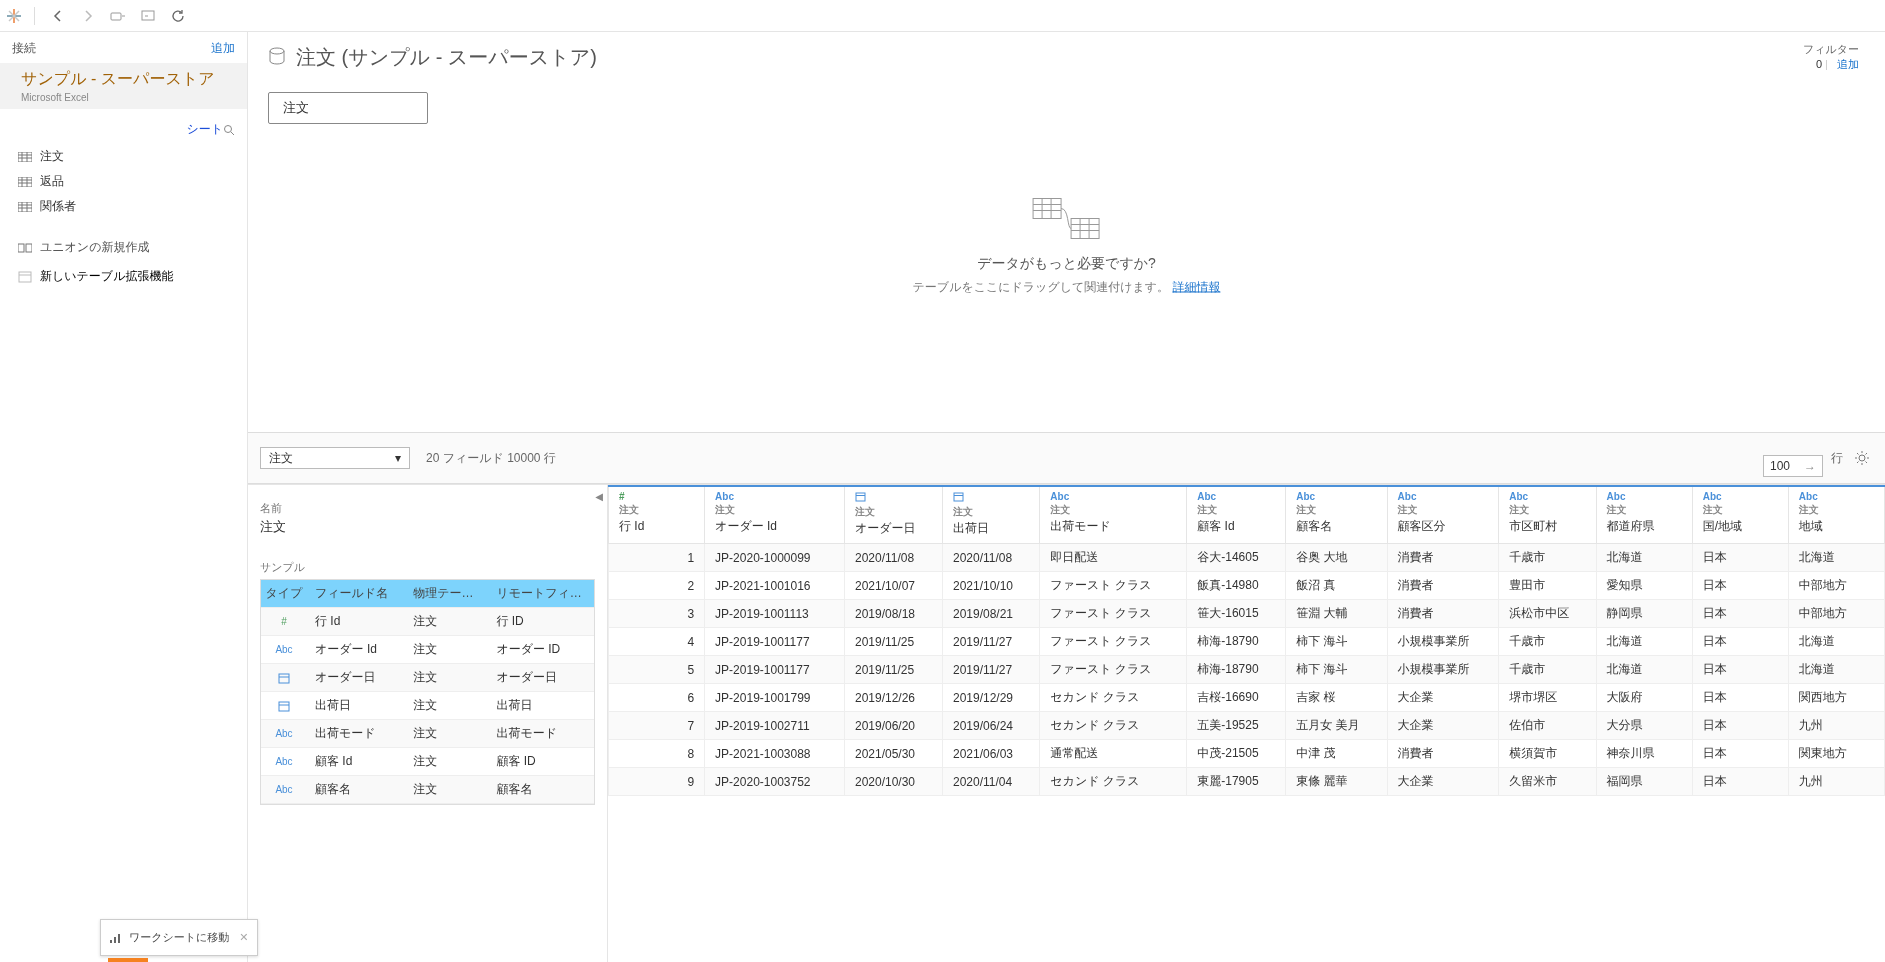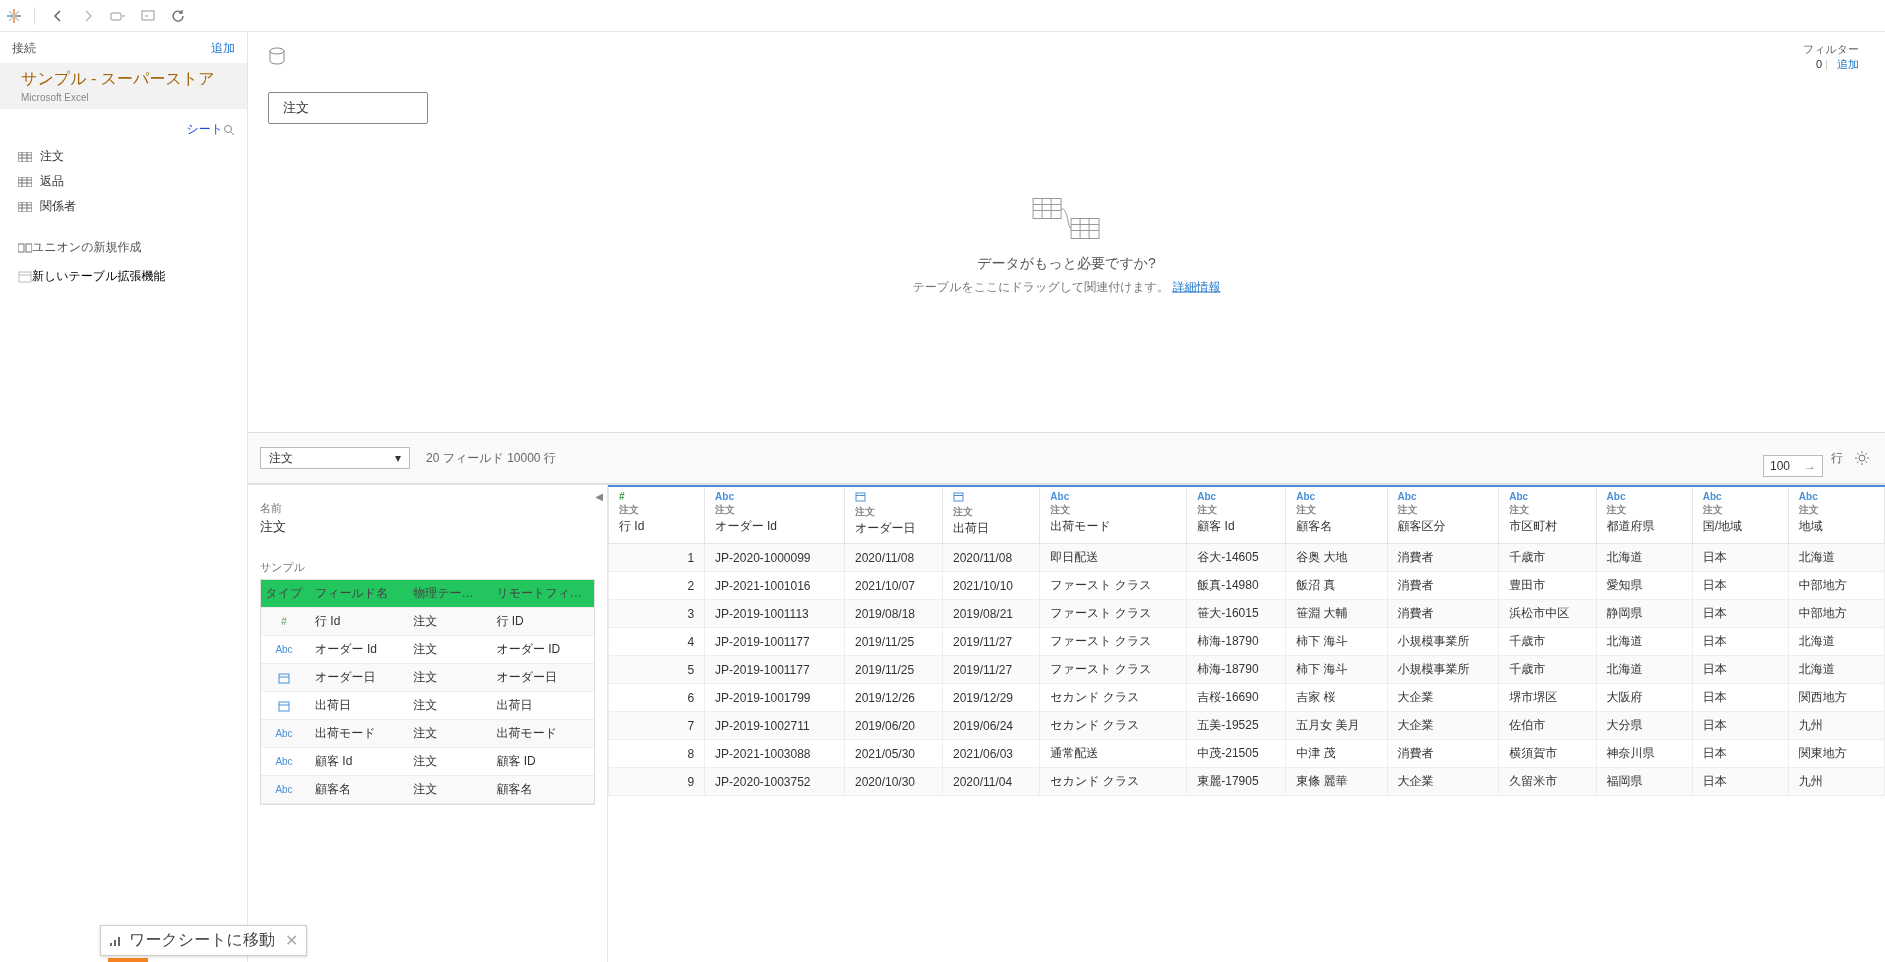--- a/index.html
+++ b/index.html
@@ -19,21 +19,21 @@
 .sidebar { width: 248px; border-right: 1px solid #e5e5e5; display: flex; flex-direction: column; background: #fff; }
 .sb-section-hdr { padding: 8px 12px 6px; font-size: 12px; color: #555; display: flex; justify-content: space-between; align-items: center; }
 .sb-link { color: #1a73cc; cursor: pointer; font-size: 12px; }
 .conn-item { background: #f2f2f2; padding: 6px 18px; border-left: 3px solid transparent; }
 .conn-item .conn-name { font-size: 16px; color: #a16207; }
 .conn-item .conn-type { font-size: 10px; color: #888; margin-top: 2px; }
 .sheet-hdr { padding: 12px 12px 4px; display: flex; justify-content: flex-end; align-items: center; color: #1d4ed8; }
 .sheet-list { padding: 2px 0; }
 .sheet-item { display: flex; align-items: center; gap: 8px; padding: 4px 18px; cursor: pointer; color: #333; }
 .sheet-icon { width: 14px; height: 10px; display: inline-flex; }
-.sb-action { display: flex; align-items: center; gap: 0; padding: 6px 18px; cursor: pointer; color: #555; }
+.sb-action { display: flex; align-items: center; gap: 8px; padding: 6px 18px; cursor: pointer; color: #555; }
 .sb-action.disabled { color: #000000; cursor: default; }
 
 
 .content { flex: 1; display: flex; flex-direction: column; overflow: hidden; }
 .ds-header { padding: 10px 20px 0; display: flex; align-items: center; gap: 10px; }
 .ds-title { font-size: 20px; font-weight: 400; color: #555; }
 .ds-meta-right { margin-left: auto; text-align: right; font-size: 11px; color: #666; padding-right: 6px; }
 .ds-meta-right .filter-count { color: #333; }
 .ds-meta-right .add-link { color: #1a73cc; cursor: pointer; margin-left: 6px; }
 
@@ -54,21 +54,21 @@
 .rows-box { border: 1px solid #bbb; background: #fff; padding: 2px 6px; width: 60px; display: flex; align-items: center; justify-content: space-between; height: 22px; margin-top: 16px; }
 
 
 .lower { flex: 1; display: flex; overflow: hidden; border-top: 1px solid #e5e5e5; }
 .lower-left { width: 360px; border-right: 1px solid #e5e5e5; display: flex; flex-direction: column; padding: 8px 12px; overflow: hidden; position: relative; }
 .lower-left .collapse-tab { position: absolute; top: 6px; right: 4px; color: #888; cursor: pointer; font-size: 10px; }
 .ll-label { color: #777; font-size: 11px; margin-top: 8px; }
 .ll-value { color: #333; font-size: 13px; margin-top: 2px; margin-bottom: 10px; }
 .field-table { border: 1px solid #ddd; margin-top: 4px; font-size: 12px; overflow-y: auto; }
 .ft-row { display: flex; border-bottom: 1px solid #eee; }
-.ft-row.header { background: #22c55e; font-weight: 500; color: #444; }
+.ft-row.header { background: #7dd3fc; font-weight: 500; color: #444; }
 .ft-row.alt { background: #f9f9f9; }
 .ft-cell { padding: 5px 8px; overflow: hidden; text-overflow: ellipsis; white-space: nowrap; }
 .ft-c-type { width: 46px; display:flex; align-items:center; justify-content:center; }
 .ft-c-name { flex: 1.1; }
 .ft-c-phys { flex: 0.9; }
 .ft-c-remote { flex: 1.2; }
 .type-badge { font-size: 10px; padding: 0; color: #5b8; }
 .type-num { color: #4e9e5e; }
 .type-str { color: #4a90d9; }
 
@@ -77,21 +77,21 @@
 .data-grid { min-width: 100%; border-collapse: collapse; font-size: 12px; }
 .data-grid th { background: #fff; border: 1px solid #e5e5e5; border-top: 2px solid #4a90d9; text-align: left; padding: 4px 10px 6px; vertical-align: top; min-width: 80px; position: sticky; top: 0; }
 .data-grid th .col-type { font-size: 10px; color: #888; display:block; }
 .data-grid th .col-src { font-size: 10px; color: #888; display:block; margin: 1px 0; }
 .data-grid th .col-name { font-size: 12px; color: #333; font-weight: 500; }
 .data-grid td { border: 1px solid #eee; padding: 5px 10px; white-space: nowrap; }
 .data-grid tr:nth-child(odd) td { background: #fafafa; }
 .data-grid td.num { text-align: right; }
 
 
-.bottom-tip { position: fixed; bottom: 6px; left: 100px; background: #fff; border: 1px solid #ccc; box-shadow: 0 1px 3px rgba(0,0,0,.15); padding: 4px 8px; display: flex; align-items: center; gap: 6px; font-size: 16px; color: #444; }
+.bottom-tip { position: fixed; bottom: 6px; left: 100px; background: #fff; border: 1px solid #ccc; box-shadow: 0 1px 3px rgba(0,0,0,.15); padding: 10px 8px; display: flex; align-items: center; gap: 6px; font-size: 11px; color: #444; }
 .bottom-tip .close { color: #aaa; cursor: pointer; margin-left: 4px; }
 .orange-tab { position: fixed; bottom: 0; left: 108px; width: 40px; height: 4px; background: #f58220; }
 
 svg { display: block; }
 </style>
 </head>
 <body>
 
 <div class="app">
 
@@ -220,20 +220,21 @@
 
     <div class="content">
 
       <div class="ds-header">
         <span>
           <svg width="18" height="20" viewBox="0 0 18 20">
               <ellipse cx="9" cy="4" rx="7" ry="3" stroke="#888" fill="none"></ellipse>
               <path d="M2 4 v10 a7 3 0 0 0 14 0 V4" stroke="#888" fill="none"></path>
             </svg>
         </span>
+        <span class="ds-title">注文 (サンプル - スーパーストア)</span>
         <div class="ds-meta-right">
           <div>フィルター</div>
           <div>
             <span class="filter-count">0</span>
             <span style="color:#ccc;"> | </span>
             <span class="add-link">追加</span>
           </div>
         </div>
       </div>
 

